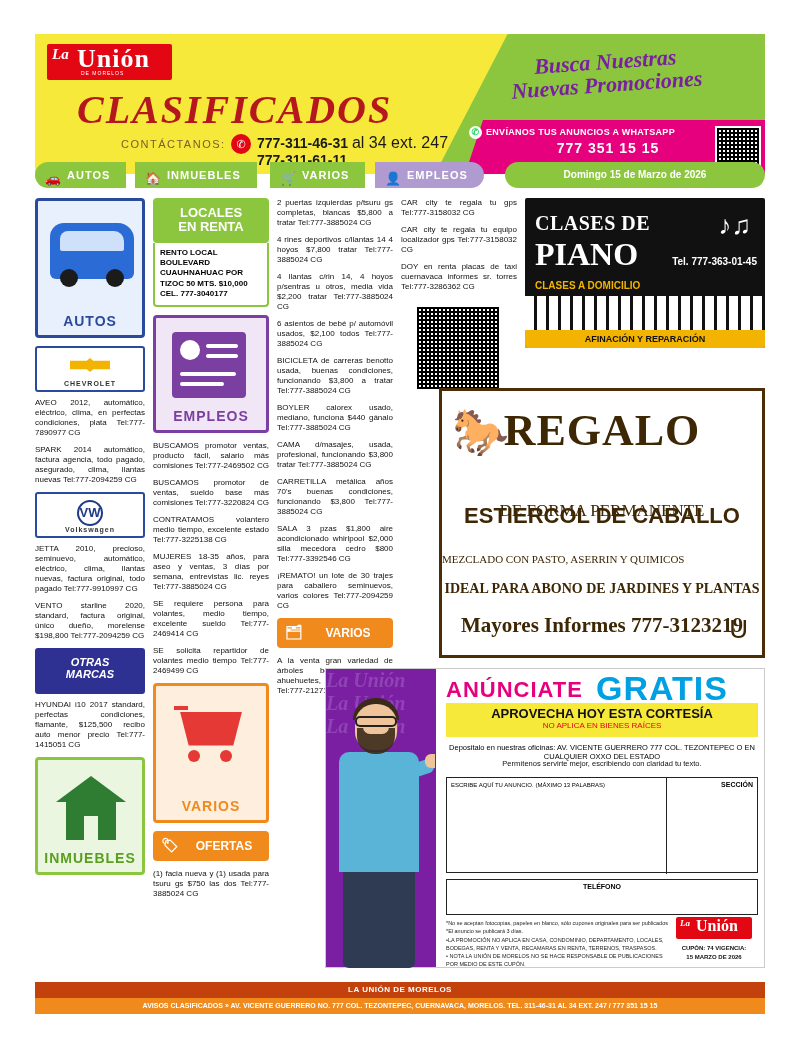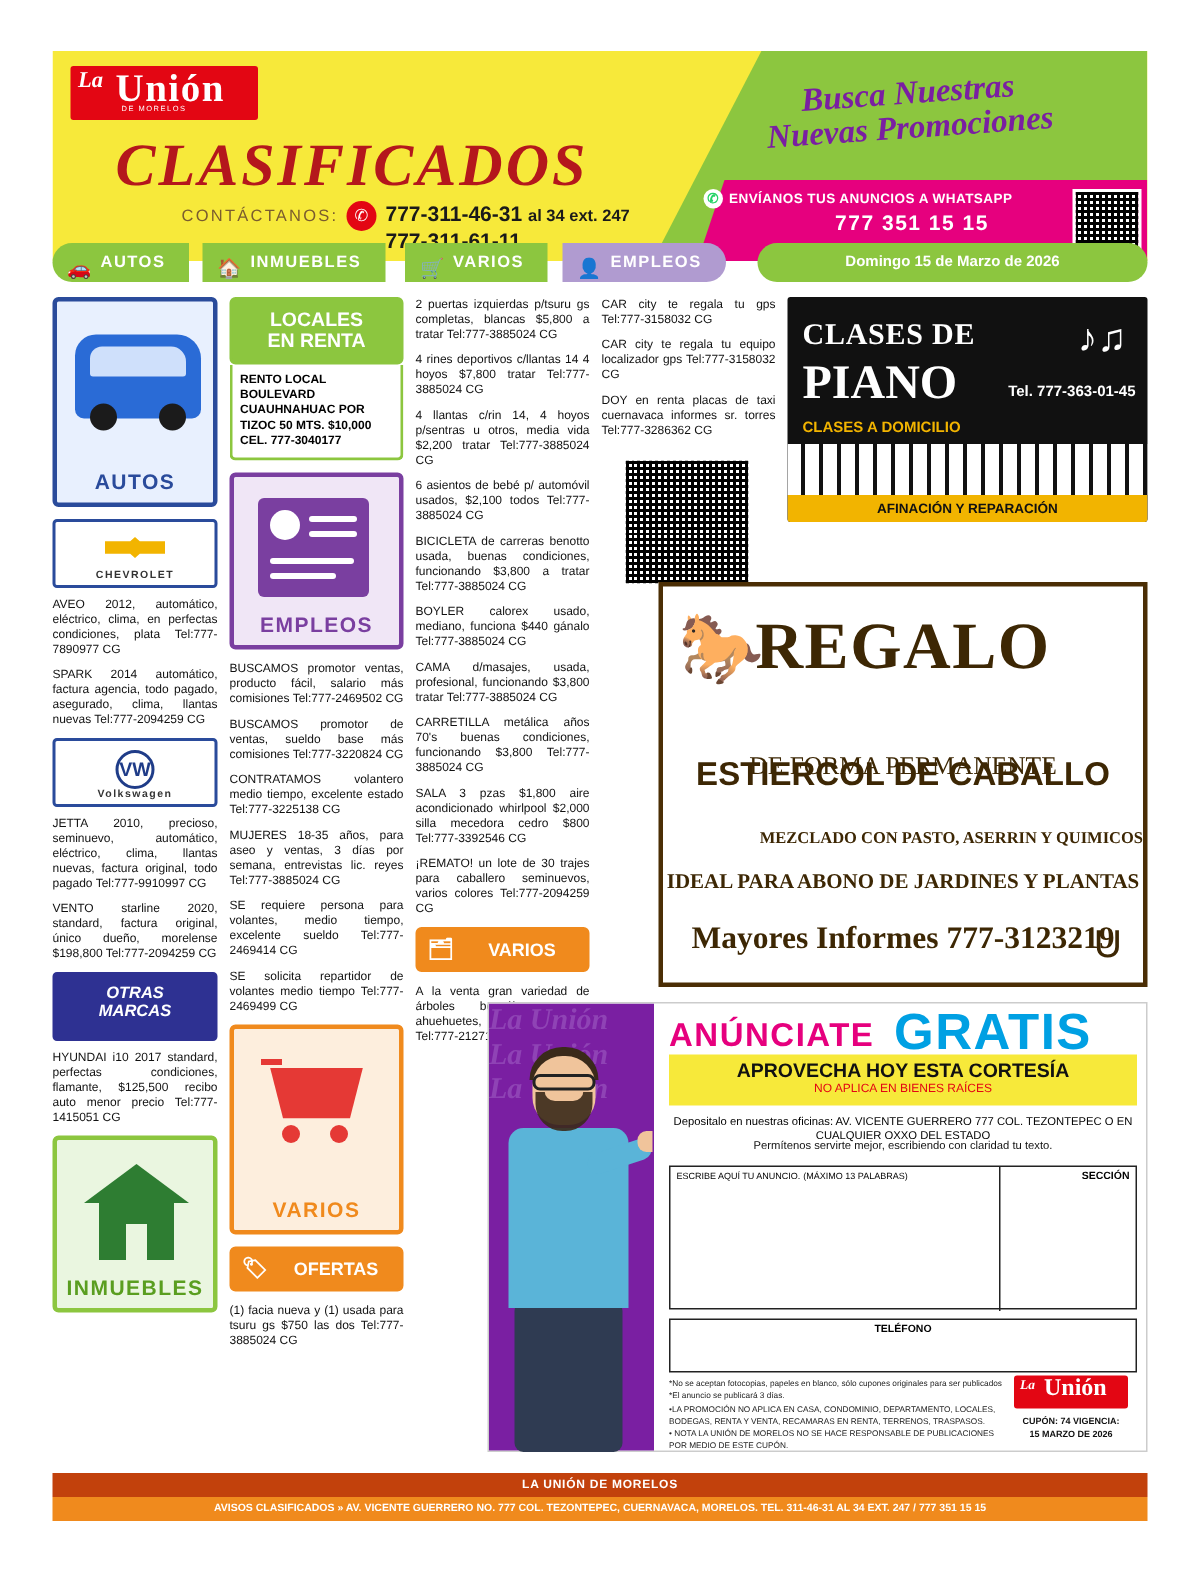--- a/index.html
+++ b/index.html
@@ -24,21 +24,21 @@
   .logo-la { position:absolute; left:5px; top:2px; color:#fff; font-family:"Liberation Serif", serif; font-style:italic; font-size:15px; font-weight:bold; }
   .logo-union { position:absolute; left:30px; top:0px; color:#fff; font-family:"Liberation Serif", serif; font-size:26px; font-weight:bold; letter-spacing:1px;}
   .logo-sub { position:absolute; left:34px; top:26px; color:#fff; font-size:5px; letter-spacing:1px; }
   .avisos { position:absolute; left:160px; top:8px; font-family:"Liberation Serif", serif; font-weight:bold; font-style:italic;
      font-size:36px; letter-spacing:9px; color:#b4171c; }
   .clasificados { position:absolute; left:42px; top:52px; font-family:"Liberation Serif", serif; font-weight:bold; font-style:italic;
      font-size:40px; letter-spacing:2px; color:#b4171c; }
   .contactanos { position:absolute; left:86px; top:104px; font-size:11px; color:#7a5c2e; letter-spacing:1.5px; }
   .phone-ic { position:absolute; left:196px; top:100px; width:20px; height:20px; border-radius:50%; background:#e30613; color:#fff; font-size:11px; text-align:center; line-height:20px;}
   .phone1 { position:absolute; left:222px; top:100px; font-size:14px; font-weight:bold; color:#1a1a1a; }
-  .phone1 .sm { font-weight:bold; font-size:11px;margin-top:16px; }
+  .phone1 .sm { font-weight:normal; font-size:16px;margin-top:16px; }
   .phone2 { position:absolute; left:222px; top:118px; font-size:14px; font-weight:bold; color:#1a1a1a; }
 
   .busca { position:absolute; right:14px; top:16px; width:290px; text-align:center; font-family:"Liberation Serif", serif;
      font-weight:bold; font-style:italic; font-size:22px; color:#7a1fa2; line-height:1.05; transform:rotate(-4deg); }
   .wa-line { position:absolute; right:18px; top:92px; width:278px; color:#fff; font-size:9px; font-weight:bold; letter-spacing:.3px;}
   .wa-ic { display:inline-block; width:13px; height:13px; border-radius:50%; background:#fff; color:#25d366; text-align:center; line-height:13px; font-size:9px; margin-right:4px;}
   .wa-num { position:absolute; right:18px; top:106px; width:278px; color:#fff; font-size:14px; font-weight:bold; text-align:center; letter-spacing:1px;}
   .qr { position:absolute; right:4px; top:92px; width:46px; height:46px; background:
       repeating-linear-gradient(0deg,#000 0 2px,#fff 2px 4px),
       repeating-linear-gradient(90deg,#000 0 2px,#fff 2px 4px);
@@ -108,21 +108,21 @@
   .piano .foot { position:absolute; left:0; bottom:0; width:100%; height:18px; background:#f2b400; color:#111;
      font-size:9px; font-weight:bold; text-align:center; line-height:18px; }
 
   .regalo { position:absolute; left:404px; top:190px; width:326px; height:270px; border:3px solid #4b2e05; background:#fff; }
   .regalo .horse { position:absolute; left:10px; top:14px; font-size:46px; color:#4b2e05; }
   .regalo .r1 { position:absolute; left:0; top:14px; width:100%; text-align:center; font-family:"Liberation Serif", serif;
      font-size:44px; font-weight:bold; color:#3d2704; letter-spacing:1px; }
   .regalo .r2 { position:absolute; left:0; top:66px; width:100%; text-align:center; font-family:"Liberation Serif", serif; font-size:17px; color:#3d2704;margin-top:44px; }
   .regalo .r3 { position:absolute; left:0; top:112px; width:100%; text-align:center; font-family:Liberation Sans, sans-serif;
      font-size:22px; font-weight:bold; color:#3d2704; }
-  .regalo .r4 { position:absolute; left:0; top:162px; width:100%; text-align:right; font-family:"Liberation Serif", serif; font-size:11px; font-weight:bold; color:#3d2704;}
+  .regalo .r4 { position:absolute; left:0; top:162px; width:100%; text-align:left; font-family:"Liberation Serif", serif; font-size:11px; font-weight:normal; color:#3d2704;}
   .regalo .r5 { position:absolute; left:0; top:190px; width:100%; text-align:center; font-family:"Liberation Serif", serif; font-size:14px; font-weight:bold; color:#3d2704;}
   .regalo .r6 { position:absolute; left:0; top:222px; width:100%; text-align:center; font-family:"Liberation Serif", serif; font-size:21px; font-weight:bold; color:#3d2704;}
   .regalo .shoe { position:absolute; right:14px; bottom:10px; font-size:26px; color:#3d2704; }
 
   .coupon { position:absolute; left:290px; top:470px; width:440px; height:300px; background:#fff; border:1px solid #ccc; overflow:hidden;padding-left:36px;}
   .coupon .purple { position:absolute; left:0; top:0; width:110px; height:300px; background:#7a1fa2; overflow:hidden; color:#8f43b5; font-size:20px; font-style:italic; font-weight:bold; font-family:"Liberation Serif",serif;}
   .coupon .anunciate { position:absolute; left:120px; top:8px; font-size:22px; font-weight:bold; color:#e6007e; letter-spacing:1px;}
   .coupon .gratis { position:absolute; left:270px; top:0px; font-size:34px; font-weight:bold; color:#00a0e3; letter-spacing:1px;}
   .coupon .yellow { position:absolute; left:120px; top:34px; width:312px; height:34px; background:#f7e93a; text-align:center; }
   .coupon .yellow .y1 { font-size:13px; font-weight:bold; color:#111; display:block; padding-top:3px;}

